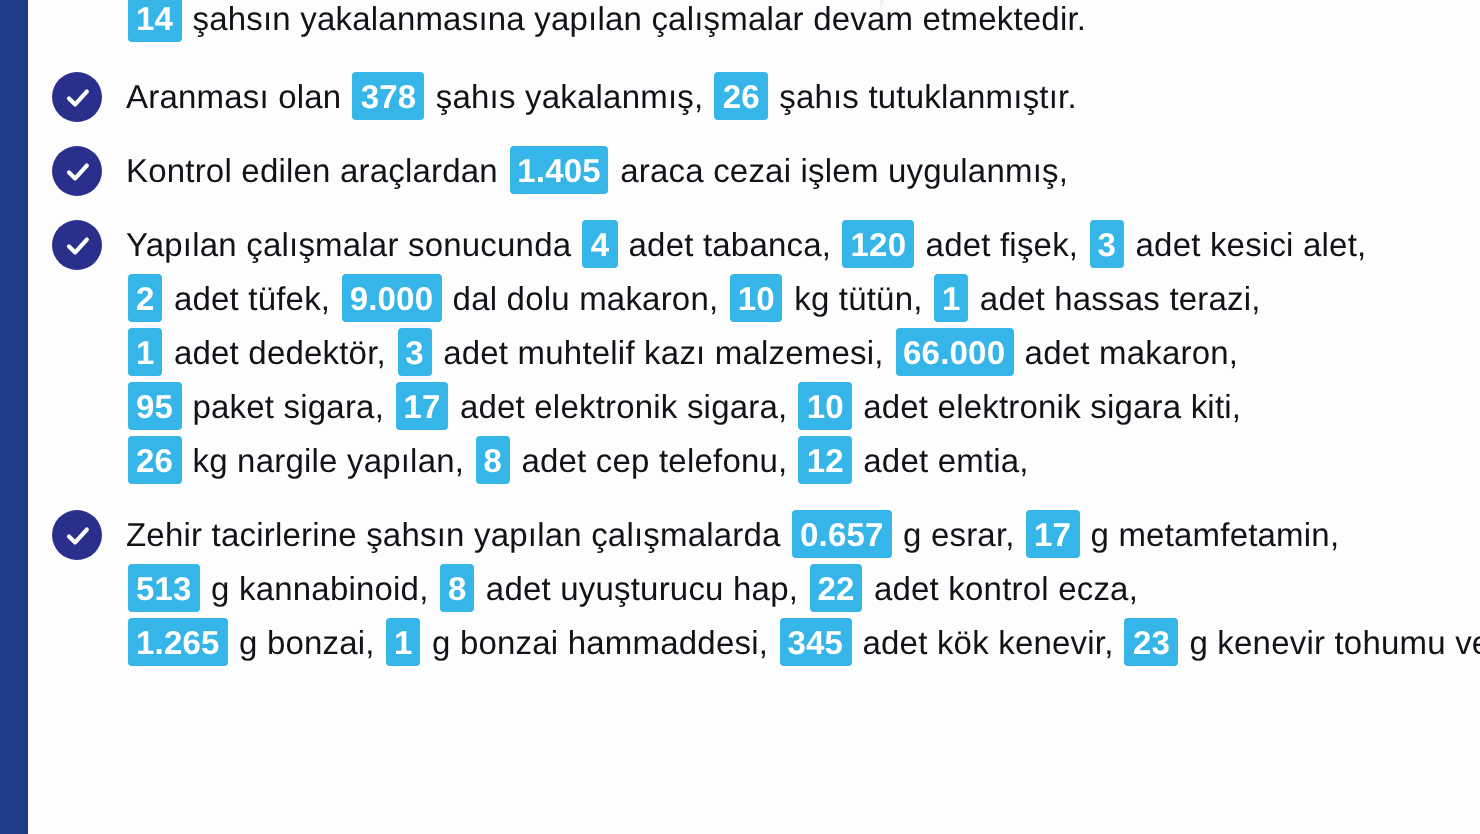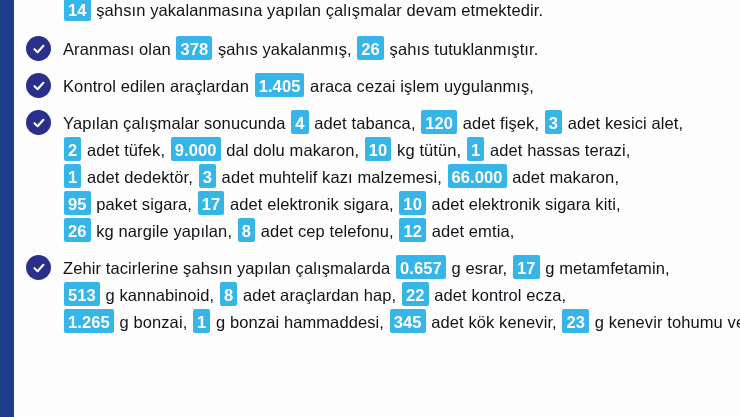--- a/index.html
+++ b/index.html
@@ -132,18 +132,18 @@
         </div>
       </div>
       <div class="row">
         <div class="bullet">
           <svg width="14" height="14" viewBox="0 0 14 14" aria-hidden="true">
             <path d="M2.5 7.2 L5.6 10.2 L11.4 3.8" fill="none" stroke="#ffffff" stroke-width="2.1" stroke-linecap="round" stroke-linejoin="round"></path>
           </svg>
         </div>
         <div class="text">
           <div class="line"><span>Zehir tacirlerine şahsın yapılan çalışmalarda </span><span class="hl">0.657</span><span> g esrar, </span><span class="hl">17</span><span> g metamfetamin,</span></div>
-          <div class="line"><span class="hl">513</span><span> g kannabinoid, </span><span class="hl">8</span><span> adet araçlardan hap, </span><span class="hl">22</span><span> adet kontrol ecza,</span></div>
+          <div class="line"><span class="hl">513</span><span> g kannabinoid, </span><span class="hl">8</span><span> adet uyuşturucu hap, </span><span class="hl">22</span><span> adet kontrol ecza,</span></div>
           <div class="line"><span class="hl">1.265</span><span> g bonzai, </span><span class="hl">1</span><span> g bonzai hammaddesi, </span><span class="hl">345</span><span> adet kök kenevir, </span><span class="hl">23</span><span> g kenevir tohumu ve</span></div>
         </div>
       </div>
     </div>
 </div>
 
 </body></html>

